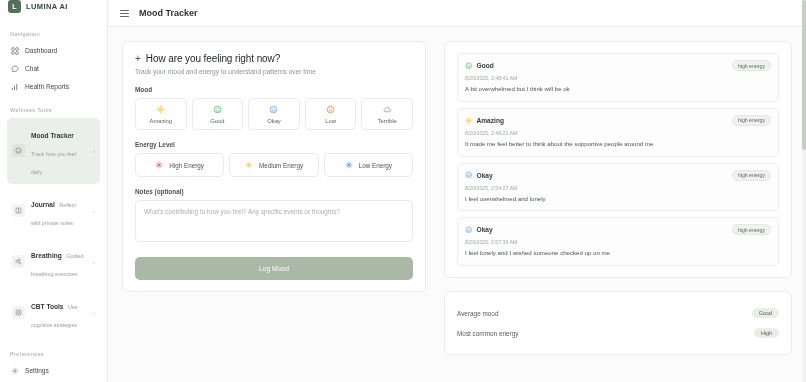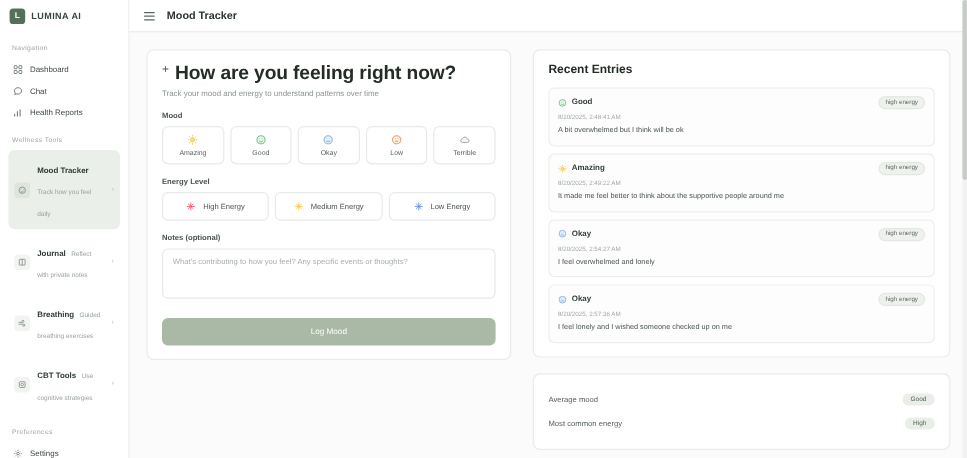--- a/index.html
+++ b/index.html
@@ -12,20 +12,21 @@
   }
   .app { display: flex; width: 806px; height: 382px; }
 
   
   .sidebar {
     width: 108px; height: 382px;
     background: #ffffff;
     border-right: 1px solid #e8ebe8;
     display: flex; flex-direction: column;
     padding: 0;
+    justify-content: center;
   }
   .brand {
     display: flex; align-items: center; gap: 5px;
     padding: 8px 0 8px 8px;
     height: 27px;
   }
   .brand-logo {
     width: 13px; height: 13px; border-radius: 3px;
     background: #55705a;
     color: #fff; font-size: 7px; font-weight: bold;
@@ -92,21 +93,21 @@
   .col-left { width: 304px; flex: none; }
   .col-right { flex: 1; display: flex; flex-direction: column; gap: 13px; }
 
   .card {
     background: #fff; border: 1px solid #e9ece9; border-radius: 6px;
     padding: 11px 12px;
   }
 
   .card-head { display: flex; align-items: flex-start; gap: 5px; }
   .plus { font-size: 10px; color: #4d5d51; line-height: 1; margin-top: 1px; }
-  .card-title { font-size: 16px; font-weight: bold; color: #232c25; letter-spacing: -.1px; }
+  .card-title { font-size: 10px; font-weight: normal; color: #232c25; letter-spacing: -.1px; }
   .card-sub { font-size: 6.6px; color: #8b968d; margin: 4px 0 0 0; }
 
   .field-label { font-size: 6.4px; font-weight: bold; color: #49544b; margin: 11px 0 5px; }
 
   .mood-row { display: flex; gap: 5px; }
   .mood-btn {
     flex: 1; border: 1px solid #e7eae7; border-radius: 5px; background: #fff;
     padding: 6px 0 5px; display: flex; flex-direction: column; align-items: center; gap: 4px;
     cursor: pointer;
   }
@@ -419,21 +420,20 @@
           <div class="field-label">Notes (optional)</div>
           <textarea class="notes-box" placeholder="What's contributing to how you feel? Any specific events or thoughts?" style=""></textarea>
 
           <button class="log-btn">Log Mood</button>
         </div>
       </div>
 
       <div class="col-right">
 
         <div class="card">
-          <div class="panel-title">Recent Entries</div>
 
           <div class="entry">
             <div class="entry-top">
               <span class="entry-mood">
                 <span class="glyph">
                   <svg viewBox="0 0 16 16" fill="none" stroke="#5bb974" stroke-width="1.3">
                     <circle cx="8" cy="8" r="6" fill="#e6f5ea"></circle>
                     <circle cx="5.9" cy="6.6" r=".65" fill="#5bb974" stroke="none"></circle>
                     <circle cx="10.1" cy="6.6" r=".65" fill="#5bb974" stroke="none"></circle>
                     <path d="M5.5 9.8c.7.9 1.6 1.3 2.5 1.3s1.8-.4 2.5-1.3"></path>

